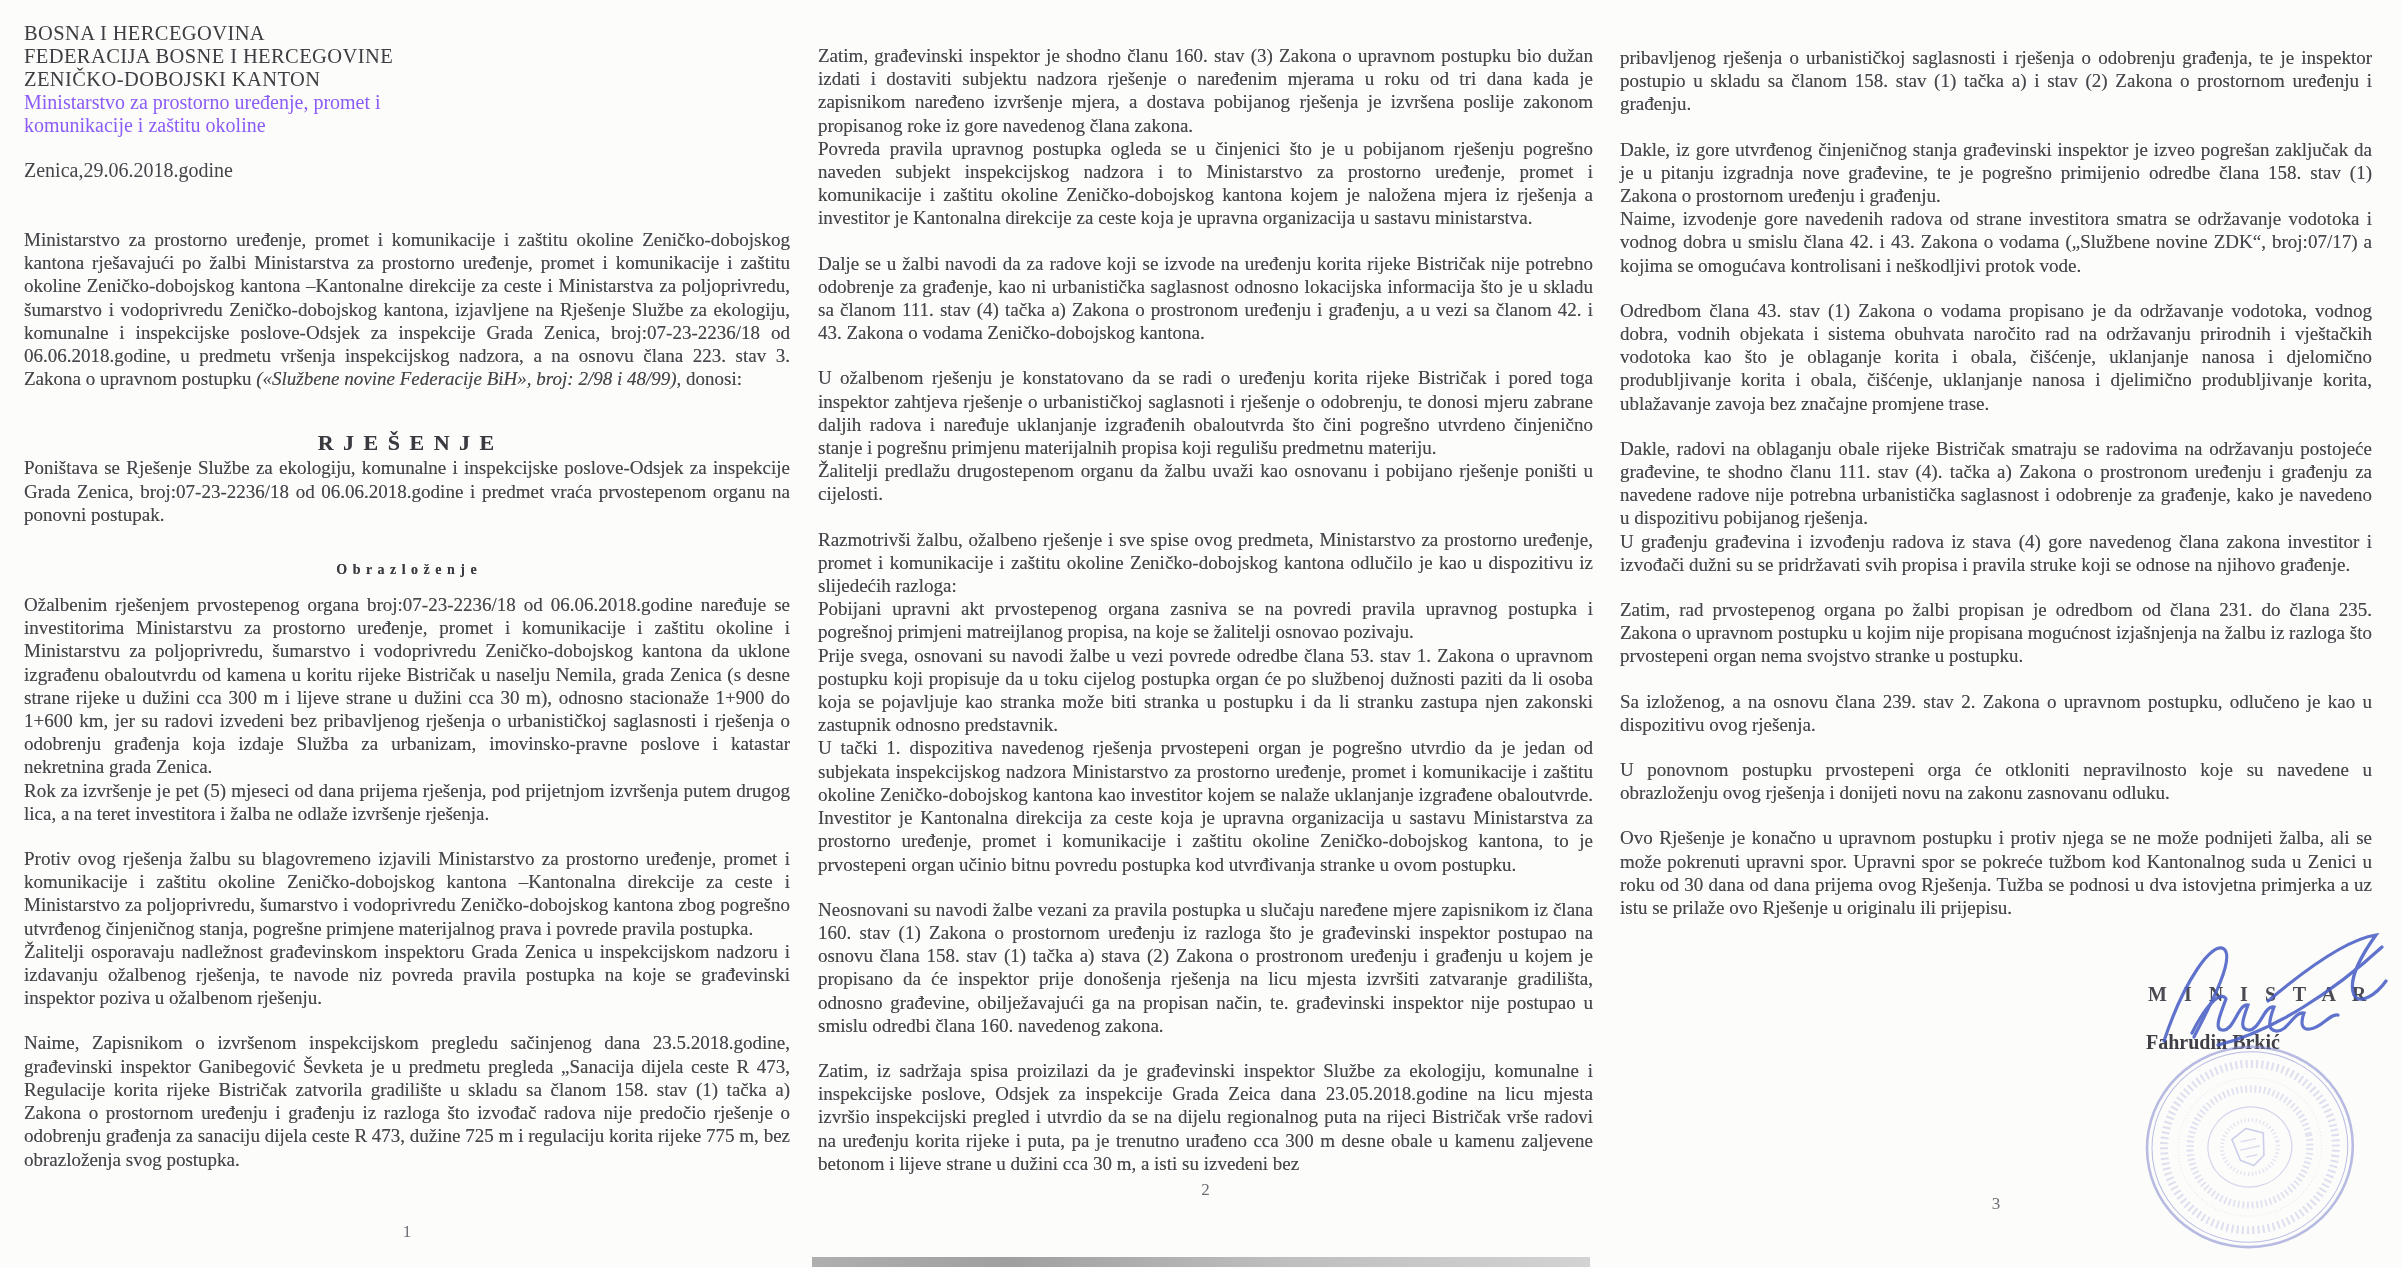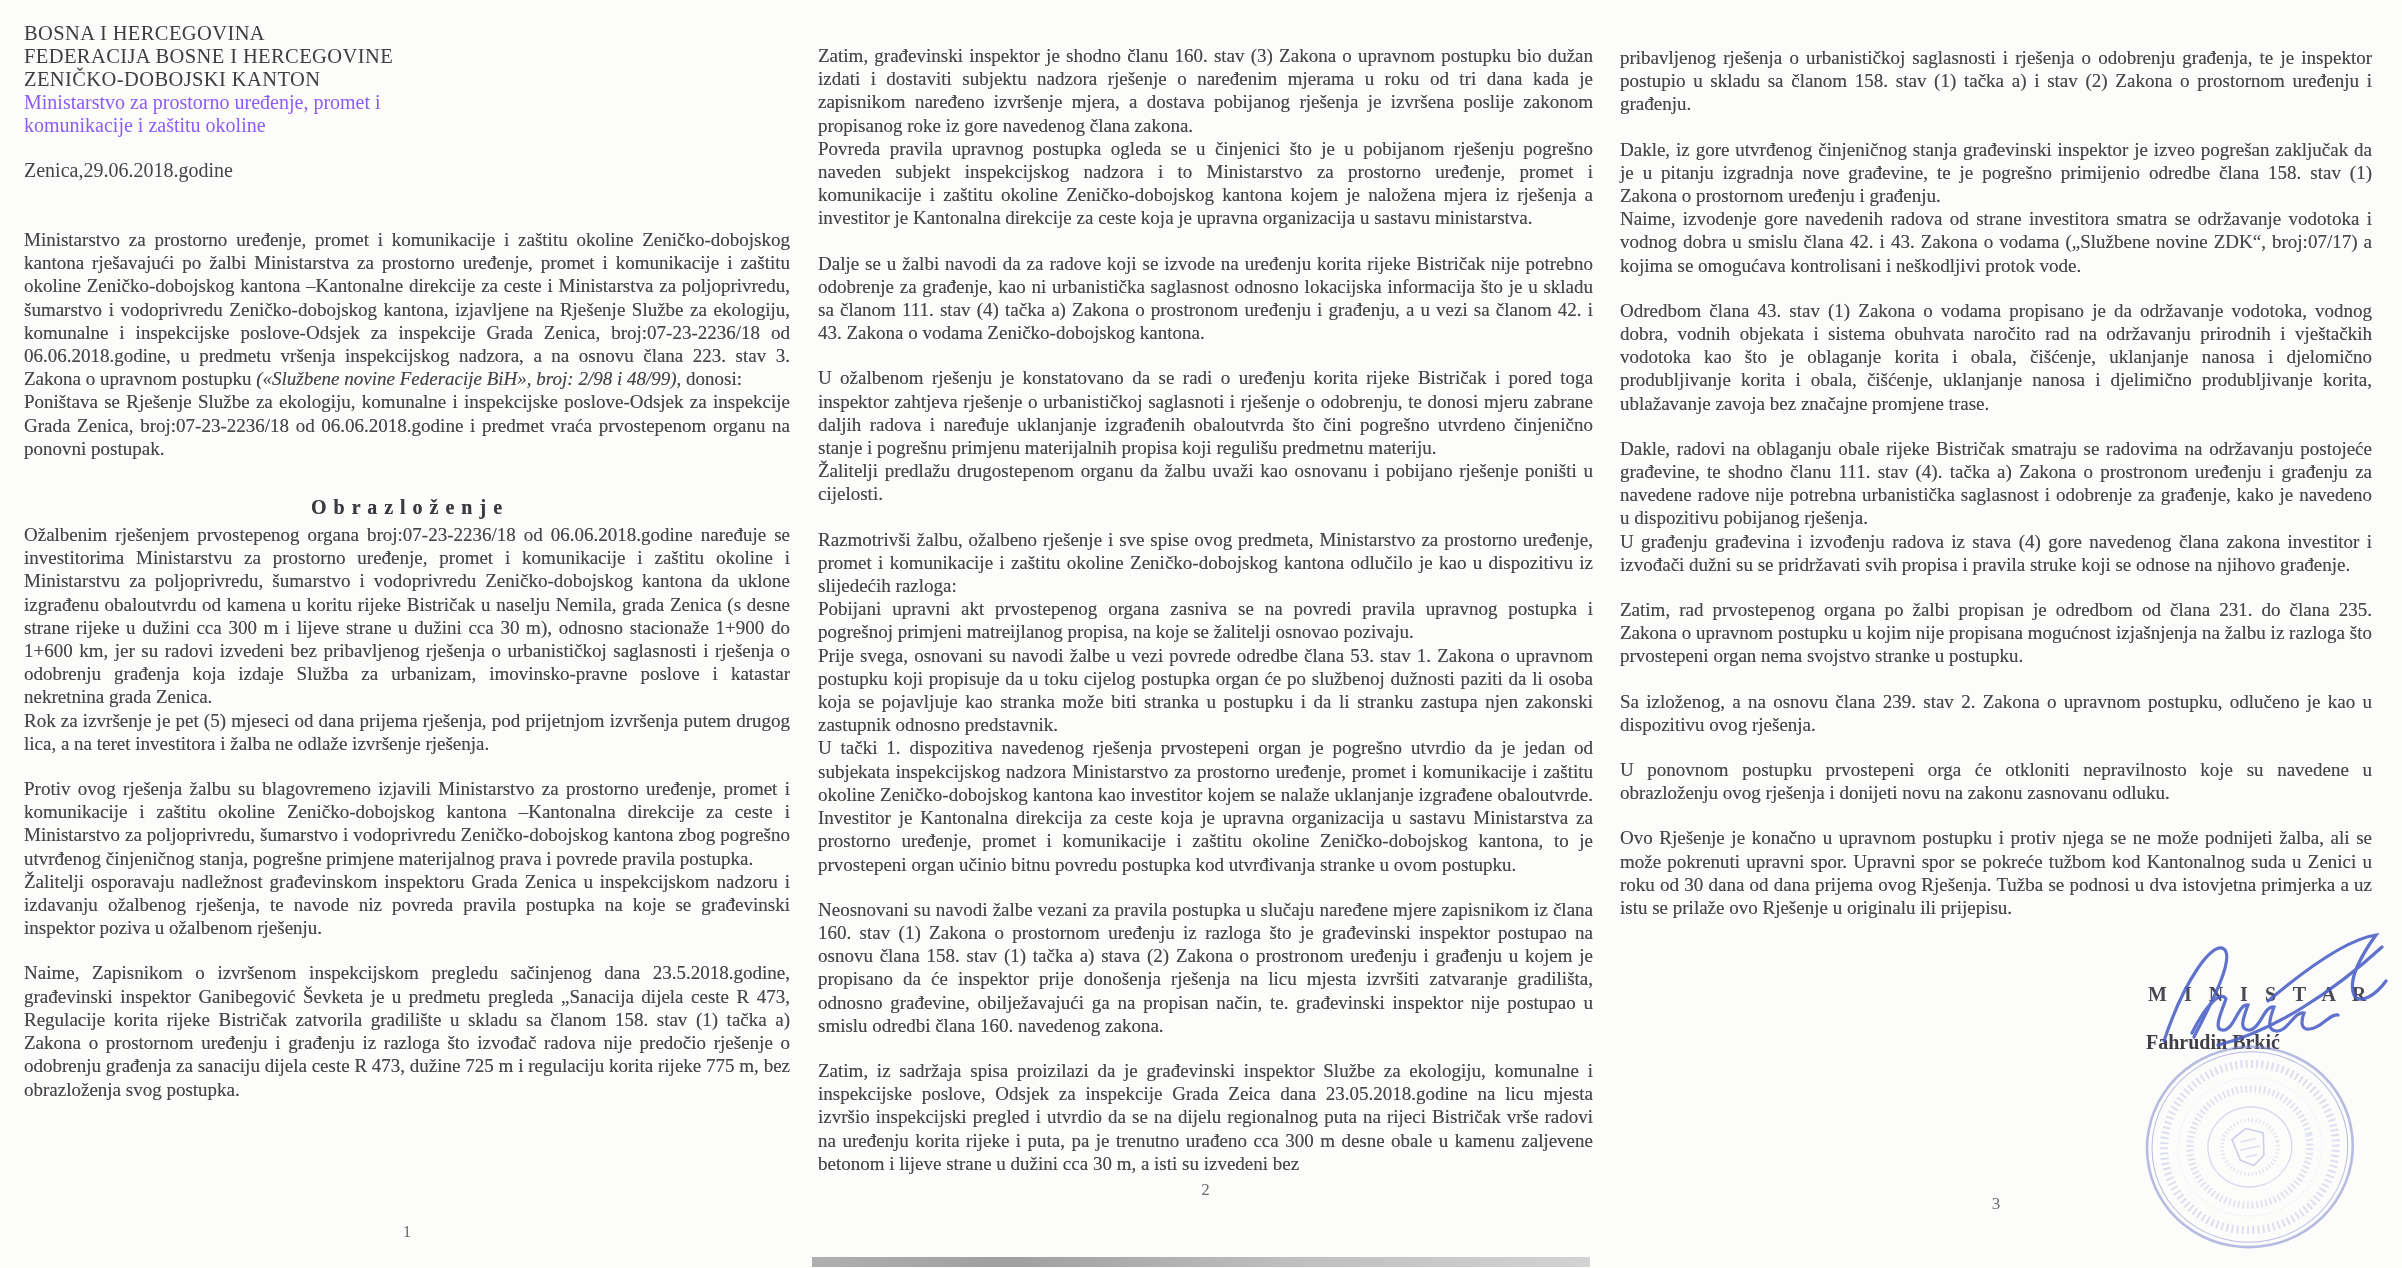--- a/index.html
+++ b/index.html
@@ -22,21 +22,21 @@
     text-shadow:0 0 .5px rgba(70,70,78,.55);
   }
   .gap{margin-top:22px;}
   .intro{margin-top:46px;}
   .it{font-style:italic;margin-top:40px;}
   .center-title{
     text-align:center;font-weight:bold;color:#3a3a40;margin:0;
     text-shadow:0 0 .5px rgba(60,60,68,.6);
   }
   .title-big{font-size:22px;margin-top:40px;letter-spacing:2px;}
-  .title-obraz{font-size:20px;margin-top:36px;margin-bottom:4px;letter-spacing:1px;}
+  .title-obraz{font-size:14px;margin-top:36px;margin-bottom:15px;letter-spacing:1px;}
   .pagenum{
     position:absolute;font-size:17px;color:#6e6e74;width:100%;text-align:center;
   }
   #pn1{top:1222px;}
   #pn2{top:1180px;}
   #pn3{top:1194px;}
   .sig-block{position:absolute;left:2100px;top:975px;width:300px;}
   .sig-title{
     font-size:20px;font-weight:bold;letter-spacing:6px;color:#4a4a52;
     position:absolute;left:48px;top:8px;white-space:nowrap;
@@ -61,20 +61,21 @@
     <div class="hdr-caps">BOSNA I HERCEGOVINA</div>
     <div class="hdr-caps">FEDERACIJA BOSNE I HERCEGOVINE</div>
     <div class="hdr-caps">ZENIČKO-DOBOJSKI KANTON</div>
     <div class="hdr-reg">Ministarstvo za prostorno uređenje, promet i</div>
     <div class="hdr-reg">komunikacije i zaštitu okoline</div>
   </div>
   <div class="ref-block">
     <div class="refline">Zenica,29.06.2018.godine</div>
   </div>
   <p class="para intro"><span>Ministarstvo za prostorno uređenje, promet i komunikacije i zaštitu okoline Zeničko-dobojskog kantona rješavajući po žalbi Ministarstva za prostorno uređenje, promet i komunikacije i zaštitu okoline Zeničko-dobojskog kantona –Kantonalne direkcije za ceste i Ministarstva za poljoprivredu, šumarstvo i vodoprivredu Zeničko-dobojskog kantona, izjavljene na Rješenje Službe za ekologiju, komunalne i inspekcijske poslove-Odsjek za inspekcije Grada Zenica, broj:07-23-2236/18 od 06.06.2018.godine, u predmetu vršenja inspekcijskog nadzora, a na osnovu člana 223. stav 3. Zakona o upravnom postupku</span> <span class="it">(«Službene novine Federacije BiH», broj: 2/98 i 48/99),</span> <span>donosi:</span></p>
+  <h2 class="center-title title-big">R J E Š E N J E</h2>
   <p class="para">Poništava se Rješenje Službe za ekologiju, komunalne i inspekcijske poslove-Odsjek za inspekcije Grada Zenica, broj:07-23-2236/18 od 06.06.2018.godine i predmet vraća prvostepenom organu na ponovni postupak.</p>
   <h3 class="center-title title-obraz">O b r a z l o ž e n j e</h3>
   <div>
       <p class="para">Ožalbenim rješenjem prvostepenog organa broj:07-23-2236/18 od 06.06.2018.godine naređuje se investitorima Ministarstvu za prostorno uređenje, promet i komunikacije i zaštitu okoline i Ministarstvu za poljoprivredu, šumarstvo i vodoprivredu Zeničko-dobojskog kantona da uklone izgrađenu obaloutvrdu od kamena u koritu rijeke Bistričak u naselju Nemila, grada Zenica (s desne strane rijeke u dužini cca 300 m i lijeve strane u dužini cca 30 m), odnosno stacionaže 1+900 do 1+600 km, jer su radovi izvedeni bez pribavljenog rješenja o urbanističkoj saglasnosti i rješenja o odobrenju građenja koja izdaje Služba za urbanizam, imovinsko-pravne poslove i katastar nekretnina grada Zenica.</p>
       <p class="para">Rok za izvršenje je pet (5) mjeseci od dana prijema rješenja, pod prijetnjom izvršenja putem drugog lica, a na teret investitora i žalba ne odlaže izvršenje rješenja.</p>
       <p class="para gap">Protiv ovog rješenja žalbu su blagovremeno izjavili Ministarstvo za prostorno uređenje, promet i komunikacije i zaštitu okoline Zeničko-dobojskog kantona –Kantonalna direkcije za ceste i Ministarstvo za poljoprivredu, šumarstvo i vodoprivredu Zeničko-dobojskog kantona zbog pogrešno utvrđenog činjeničnog stanja, pogrešne primjene materijalnog prava i povrede pravila postupka.</p>
       <p class="para">Žalitelji osporavaju nadležnost građevinskom inspektoru Grada Zenica u inspekcijskom nadzoru i izdavanju ožalbenog rješenja, te navode niz povreda pravila postupka na koje se građevinski inspektor poziva u ožalbenom rješenju.</p>
       <p class="para gap">Naime, Zapisnikom o izvršenom inspekcijskom pregledu sačinjenog dana 23.5.2018.godine, građevinski inspektor Ganibegović Ševketa je u predmetu pregleda „Sanacija dijela ceste R 473, Regulacije korita rijeke Bistričak zatvorila gradilište u skladu sa članom 158. stav (1) tačka a) Zakona o prostornom uređenju i građenju iz razloga što izvođač radova nije predočio rješenje o odobrenju građenja za sanaciju dijela ceste R 473, dužine 725 m i regulaciju korita rijeke 775 m, bez obrazloženja svog postupka.</p>
     </div>
 </div>

